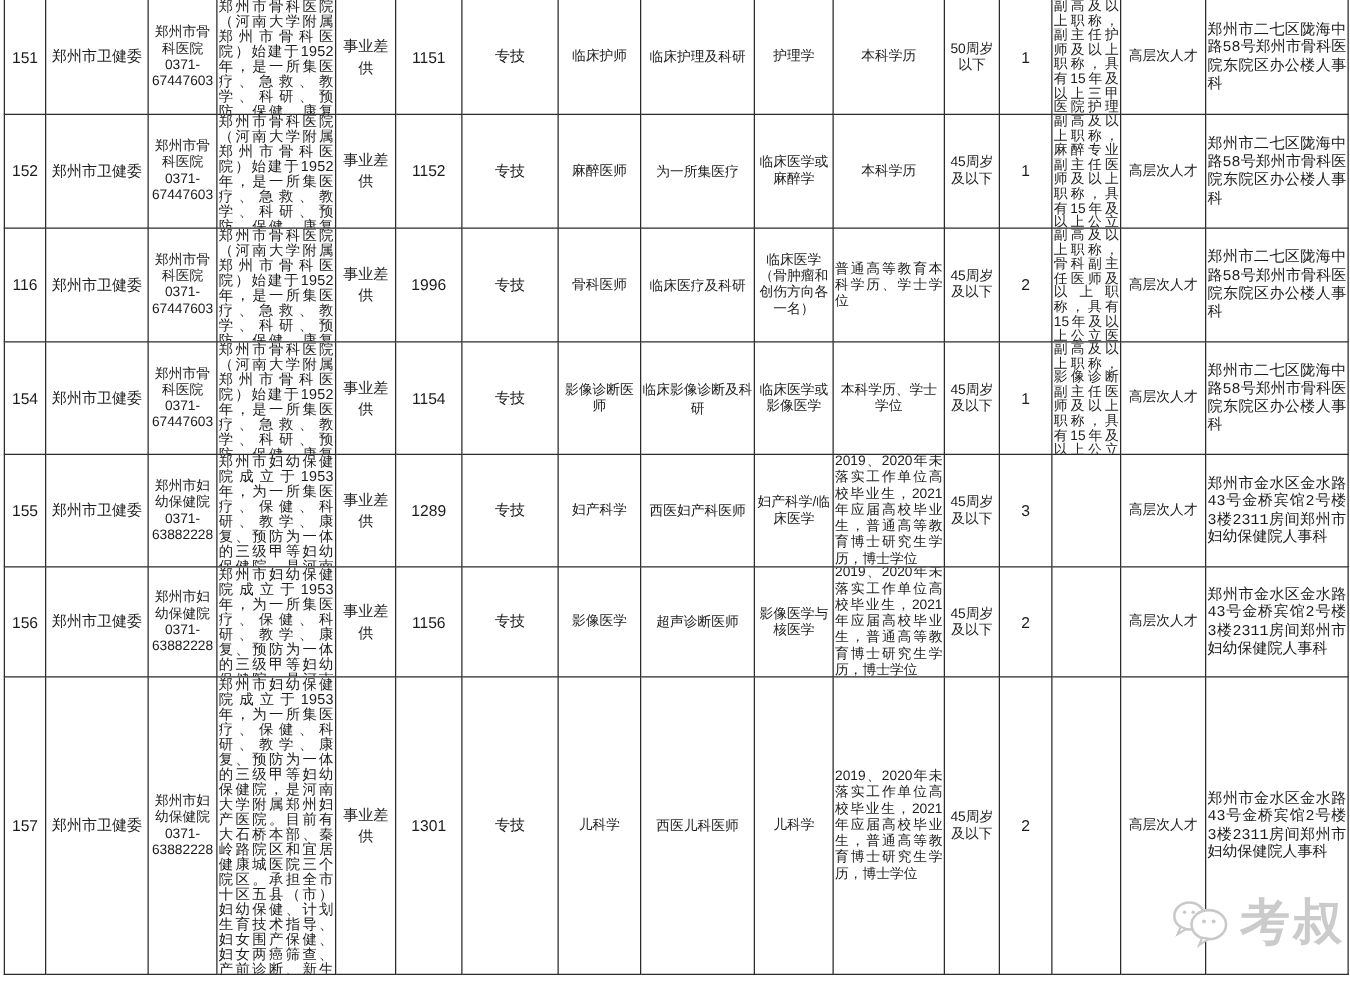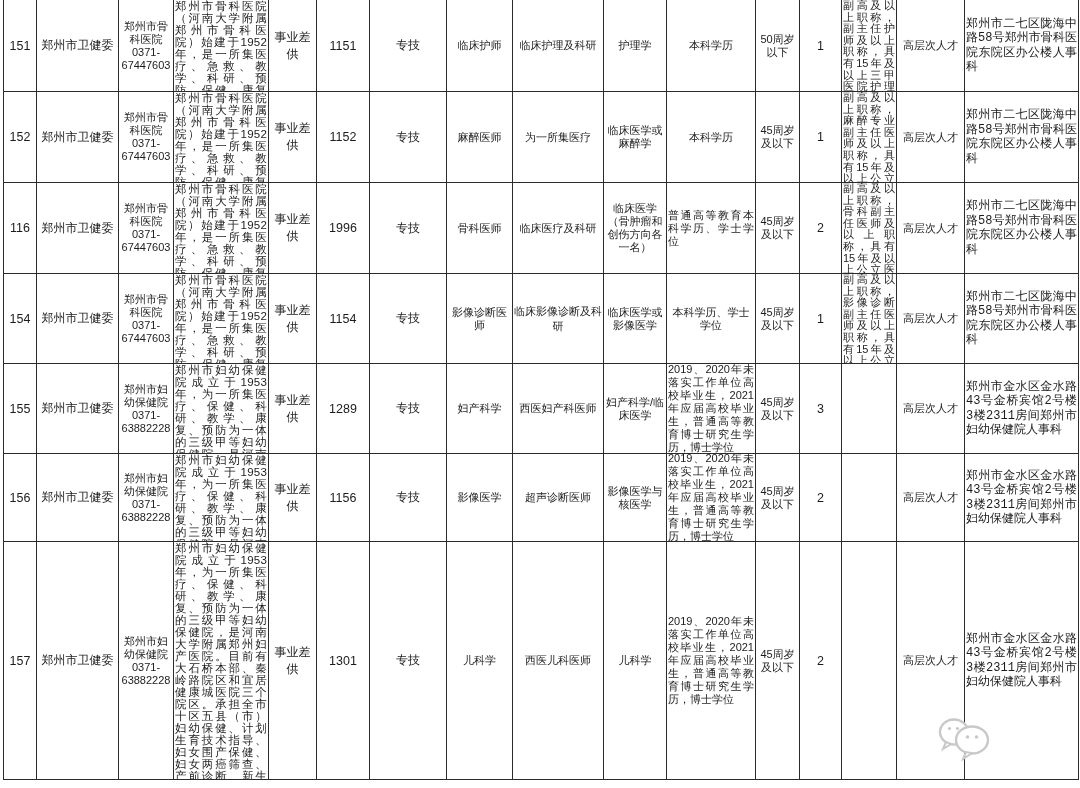--- a/index.html
+++ b/index.html
@@ -660,13 +660,14 @@
       <ellipse cx="36" cy="28" rx="16" ry="13.5"></ellipse>
       <path d="M30 40 L27 47 L36 41 Z" stroke-width="2"></path>
     </g>
     <g fill="#c9c9c9">
       <circle cx="13.5" cy="16.5" r="1.6"></circle>
       <circle cx="21.5" cy="16.5" r="1.6"></circle>
       <circle cx="31.5" cy="25" r="1.8"></circle>
       <circle cx="40.5" cy="25" r="1.8"></circle>
     </g>
   </svg>
+  <span class="wm-text">考叔</span>
 </div>
 
 </body></html>

